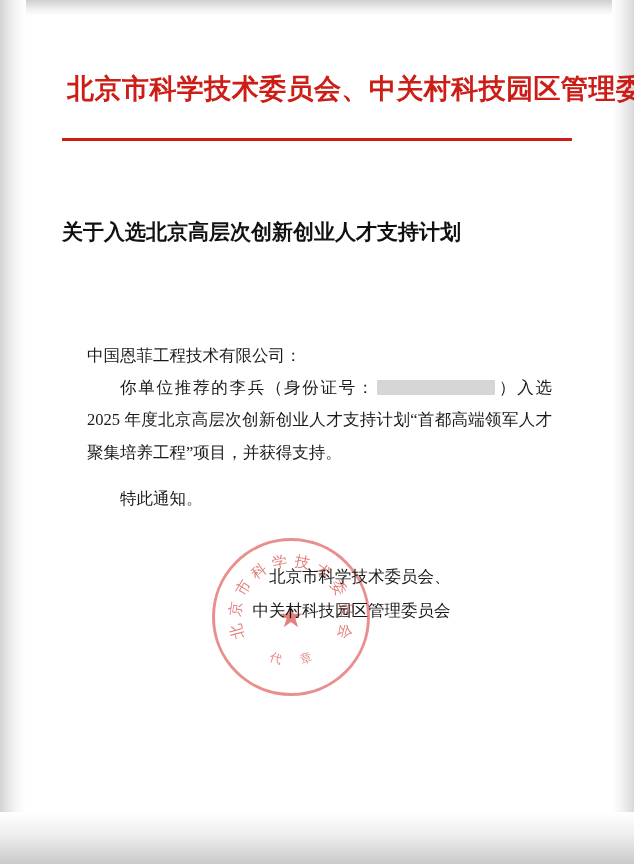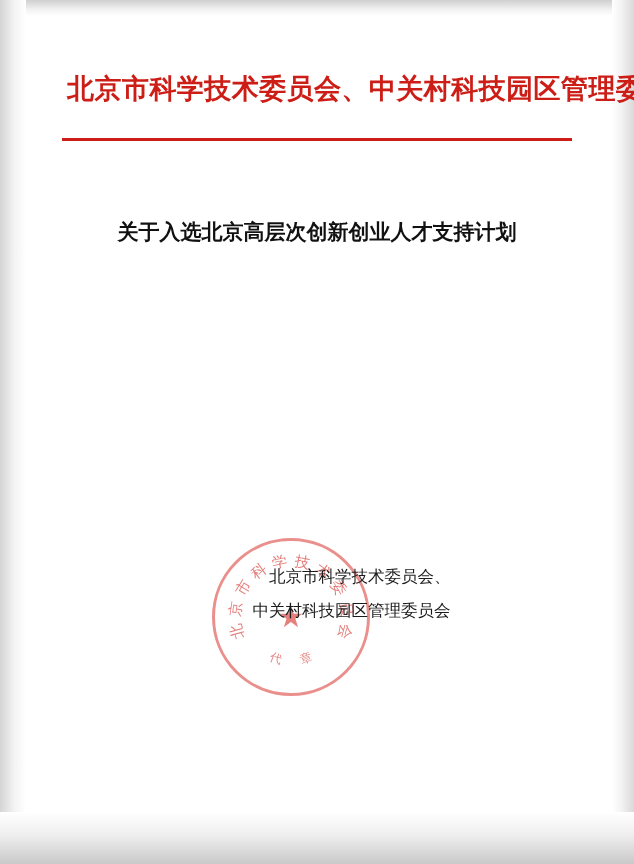--- a/index.html
+++ b/index.html
@@ -77,21 +77,20 @@
     background: #cc1d16;
     width: 510px;
   }
 
   
   .doc-title {
     position: absolute;
     left: 0;
     top: 215px;
     width: 510px;
-    text-align: center;
     font-family: "Liberation Serif", serif;
     font-weight: bold;
     font-size: 21px;
     line-height: 1.62;
     color: #111;
   }
   .doc-title div { white-space: nowrap; }
 
   
   .body-block {
@@ -209,20 +208,25 @@
 
     <div class="letterhead">
       <div class="letterhead-title">北京市科学技术委员会、中关村科技园区管理委员会</div>
       <div class="letterhead-rule"></div>
     </div>
 
     <div class="doc-title">
       <div>关于入选北京高层次创新创业人才支持计划</div>
     </div>
 
+    <div class="body-block">
+      <p class="recipient">中国恩菲工程技术有限公司：</p>
+      <p class="para"><span>你单位推荐的李兵（身份证号：</span><span class="redacted"></span><span>）入选 2025 年度北京高层次创新创业人才支持计划“首都高端领军人才聚集培养工程”项目，并获得支持。</span></p>
+      <p class="para-notice">特此通知。</p>
+    </div>
 
     <div class="seal">
       <div class="seal-text" id="seal-text">
           <div class="seal-char" style="transform: translate(-54.1px, 14.5px) rotate(-105deg);">北</div>
           <div class="seal-char" style="transform: translate(-55.4px, -8.1px) rotate(-81.7deg);">京</div>
           <div class="seal-char" style="transform: translate(-47.7px, -29.4px) rotate(-58.3deg);">市</div>
           <div class="seal-char" style="transform: translate(-32.1px, -45.9px) rotate(-35deg);">科</div>
           <div class="seal-char" style="transform: translate(-11.3px, -54.8px) rotate(-11.7deg);">学</div>
           <div class="seal-char" style="transform: translate(11.3px, -54.8px) rotate(11.7deg);">技</div>
           <div class="seal-char" style="transform: translate(32.1px, -45.9px) rotate(35deg);">术</div>

